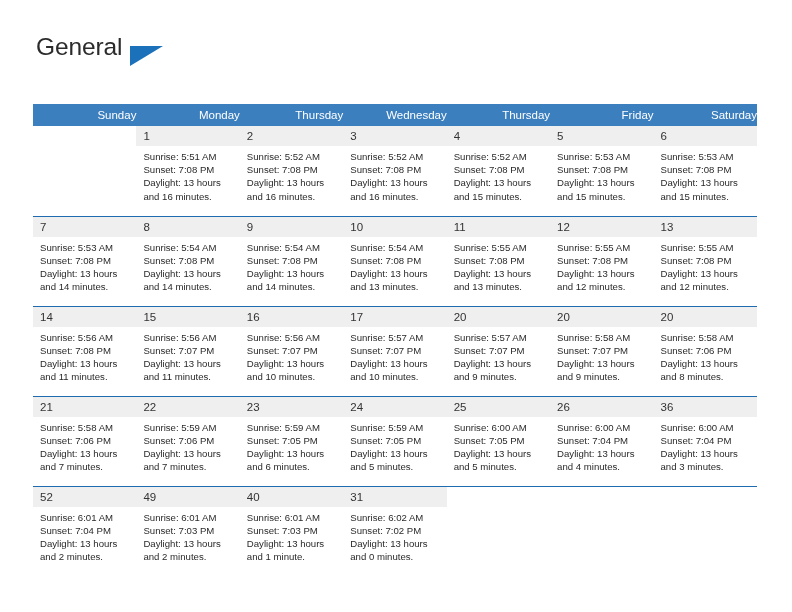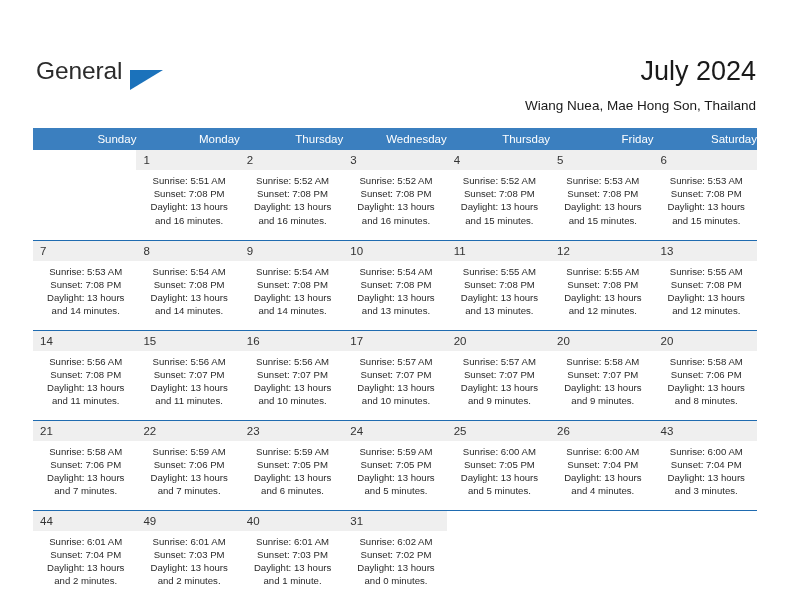--- a/index.html
+++ b/index.html
@@ -14,21 +14,20 @@
     font-family: "Liberation Sans", sans-serif;
     color: #1a1a1a;
     -webkit-font-smoothing: antialiased;
     overflow: hidden;
   }
   .page {
     position: relative;
     width: 792px;
     height: 492px;
     box-sizing: border-box;
-    margin-top: 24px;
   }
 
   
   .masthead {
     position: absolute;
     left: 0;
     top: 0;
     width: 792px;
     height: 104px;
   }
@@ -139,40 +138,35 @@
     box-sizing: border-box;
   }
   .cell.empty .daynum {
     background: transparent;
   }
   .details {
     padding: 4px 5px 0 7px;
     font-size: 9.6px;
     line-height: 13.2px;
     color: #2a2a2a;
-    text-align: center;
   }
   .details div { white-space: nowrap; }
   .details .daylight-wrap { white-space: normal; }
 </style>
 </head>
 <body>
 
 <div class="page">
 
   <div class="masthead">
     <div class="brand">
       <span class="brand-general">General</span>
       <span class="brand-triangle"></span>
     </div>
 
-    <div class="title-block">
-      <h1 class="cal-title">July 2024</h1>
-      <h2 class="cal-subtitle">Wiang Nuea, Mae Hong Son, Thailand</h2>
-    </div>
   </div>
 
   <table class="calendar">
     <colgroup>
       <col>
         <col>
         <col>
         <col>
         <col>
         <col>
@@ -457,33 +451,33 @@
               <div class="daynum">26</div>
               <div class="details">
                 <div>Sunrise: 6:00 AM</div>
                 <div>Sunset: 7:04 PM</div>
                 <div class="daylight-wrap">Daylight: 13 hours and 4 minutes.</div>
               </div>
             </div>
           </td>
           <td>
             <div class="cell filled">
-              <div class="daynum">43</div>
+              <div class="daynum">36</div>
               <div class="details">
                 <div>Sunrise: 6:00 AM</div>
                 <div>Sunset: 7:04 PM</div>
                 <div class="daylight-wrap">Daylight: 13 hours and 3 minutes.</div>
               </div>
             </div>
           </td>
         </tr>
         <tr class="week-row">
           <td>
             <div class="cell filled">
-              <div class="daynum">44</div>
+              <div class="daynum">52</div>
               <div class="details">
                 <div>Sunrise: 6:01 AM</div>
                 <div>Sunset: 7:04 PM</div>
                 <div class="daylight-wrap">Daylight: 13 hours and 2 minutes.</div>
               </div>
             </div>
           </td>
           <td>
             <div class="cell filled">
               <div class="daynum">49</div>

